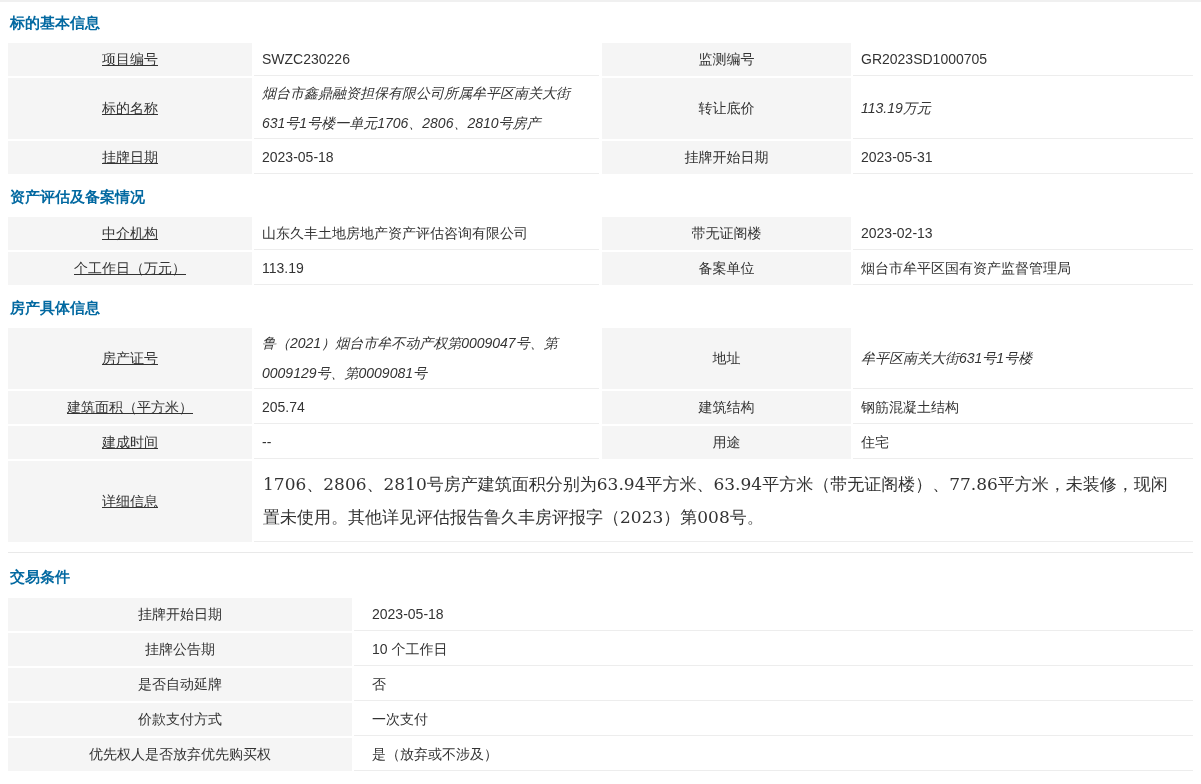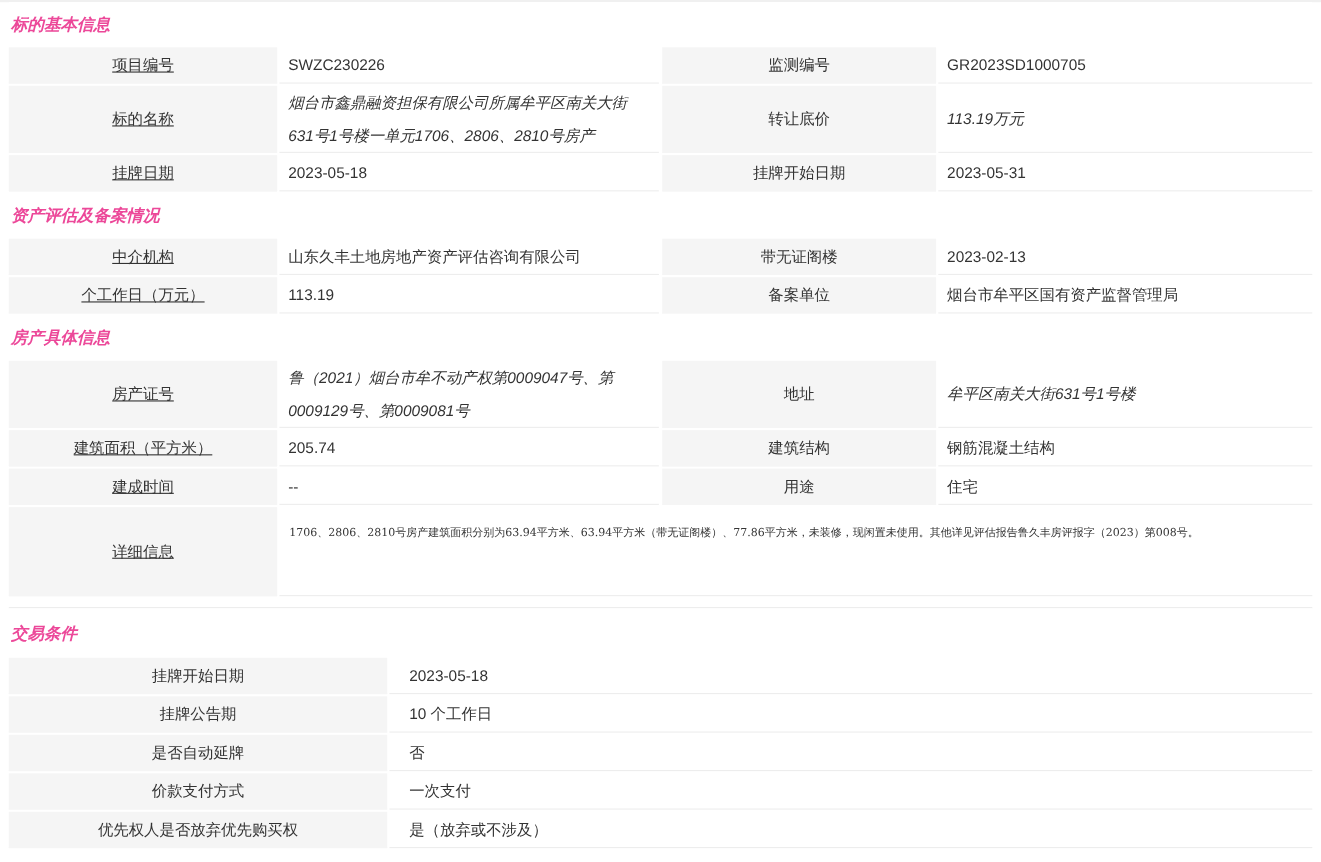--- a/index.html
+++ b/index.html
@@ -10,25 +10,24 @@
     font-family: "Liberation Sans", "DejaVu Sans", sans-serif;
     font-size: 14px;
   }
   .page { width: 1201px; height: 784px; overflow: hidden; }
   .top-line { height: 2px; background: #f0f0f0; }
   .inner { padding: 0 8px; }
 
   .sec-title {
     font-weight: bold;
     font-size: 15px;
-    color: #ec4899;
+    color: #0369a1;
     padding: 12px 2px 11px 2px;
     line-height: 18px;
     background: #ffffff;
-    font-style: italic;
   }
   .trade-sec { margin-top: 10px; border-top: 1px solid #e9e9e9; }
   .trade-sec .sec-title { padding: 15px 2px 12px 2px; }
 
   .row { display: flex; align-items: stretch; margin-bottom: 2px; }
   .row .lbl {
     background: #f5f5f5;
     display: flex; align-items: center; justify-content: center;
     text-align: center;
     flex: none;
@@ -54,21 +53,21 @@
   
   .hdetail { min-height: 81px; }
   .hdetail .valfull {
     flex: 1 1 auto;
     background: #ffffff;
     border-bottom: 1px solid #ededed;
     display: block;
     padding: 7px 14px 0 9px;
     line-height: 33px;
     font-family: "DejaVu Serif", "Liberation Serif", serif;
-    font-size: 10px;
+    font-size: 17px;
   }
   
   .trade-sec .lbl { width: 344px; margin-right: 2px; }
   .trade-sec .val { flex: 1 1 auto; padding-left: 18px; }
 </style>
 </head>
 <body>
 
 <div class="page">
   <div class="top-line"></div>

